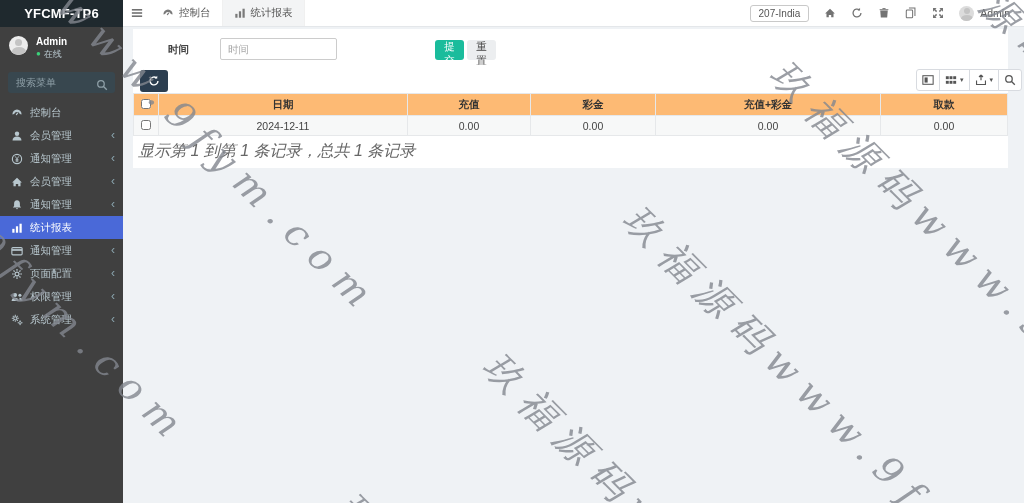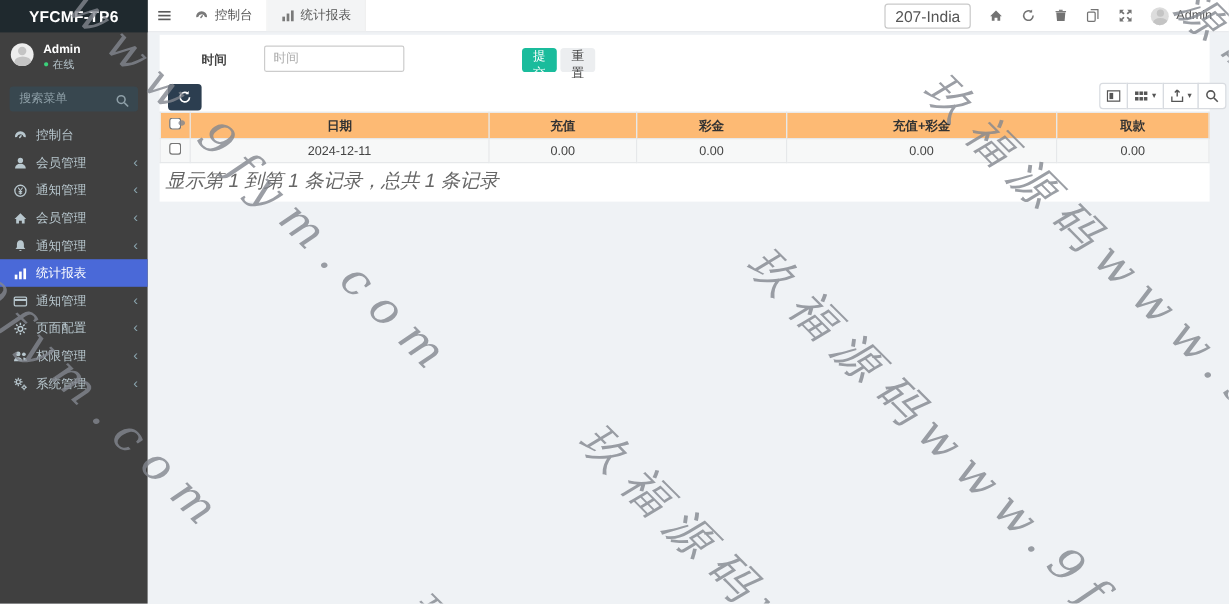--- a/index.html
+++ b/index.html
@@ -37,21 +37,21 @@
   
   .main { position:absolute; left:123px; top:0; width:901px; height:503px; }
   .topbar { height:27px; background:#fff; border-bottom:1px solid #e4e7ea;
     display:flex; align-items:stretch; }
   .burger { width:28px; display:flex; align-items:center; justify-content:center; color:#5a5a5a; cursor:pointer; }
   .tab { display:flex; align-items:center; gap:5px; padding:0 11px; font-size:10.5px; color:#555;
     border-right:1px solid #f0f0f0; cursor:pointer; }
   .tab .ic { color:#7a7a7a; }
   .tab.active { background:#f3f4f5; }
   .topright { margin-left:auto; display:flex; align-items:center; gap:15px; padding-right:14px; }
-  .region { border:1px solid #c9c9c9; border-radius:3px; padding:2px 8px; font-size:13px; color:#555; cursor:pointer; }
+  .region { border:1px solid #c9c9c9; border-radius:3px; padding:2px 8px; font-size:10px; color:#555; cursor:pointer; }
   .tbi { color:#737373; cursor:pointer; display:flex; }
   .topuser { display:flex; align-items:center; gap:6px; cursor:pointer; }
   .avatar.small { width:15px; height:15px; background:#dcdcdc; }
   .avatar.small:before { left:4.5px; top:2px; width:6px; height:6px; }
   .avatar.small:after { left:1.5px; top:9px; width:12px; height:7px; }
   .topuser span { font-size:10.5px; color:#555; }
 
   
   .content { position:absolute; left:0; top:28px; width:901px; height:475px; background:#eff2f5; }
   .card { position:absolute; left:10px; top:1px; width:875px; height:139px; background:#fff; }

